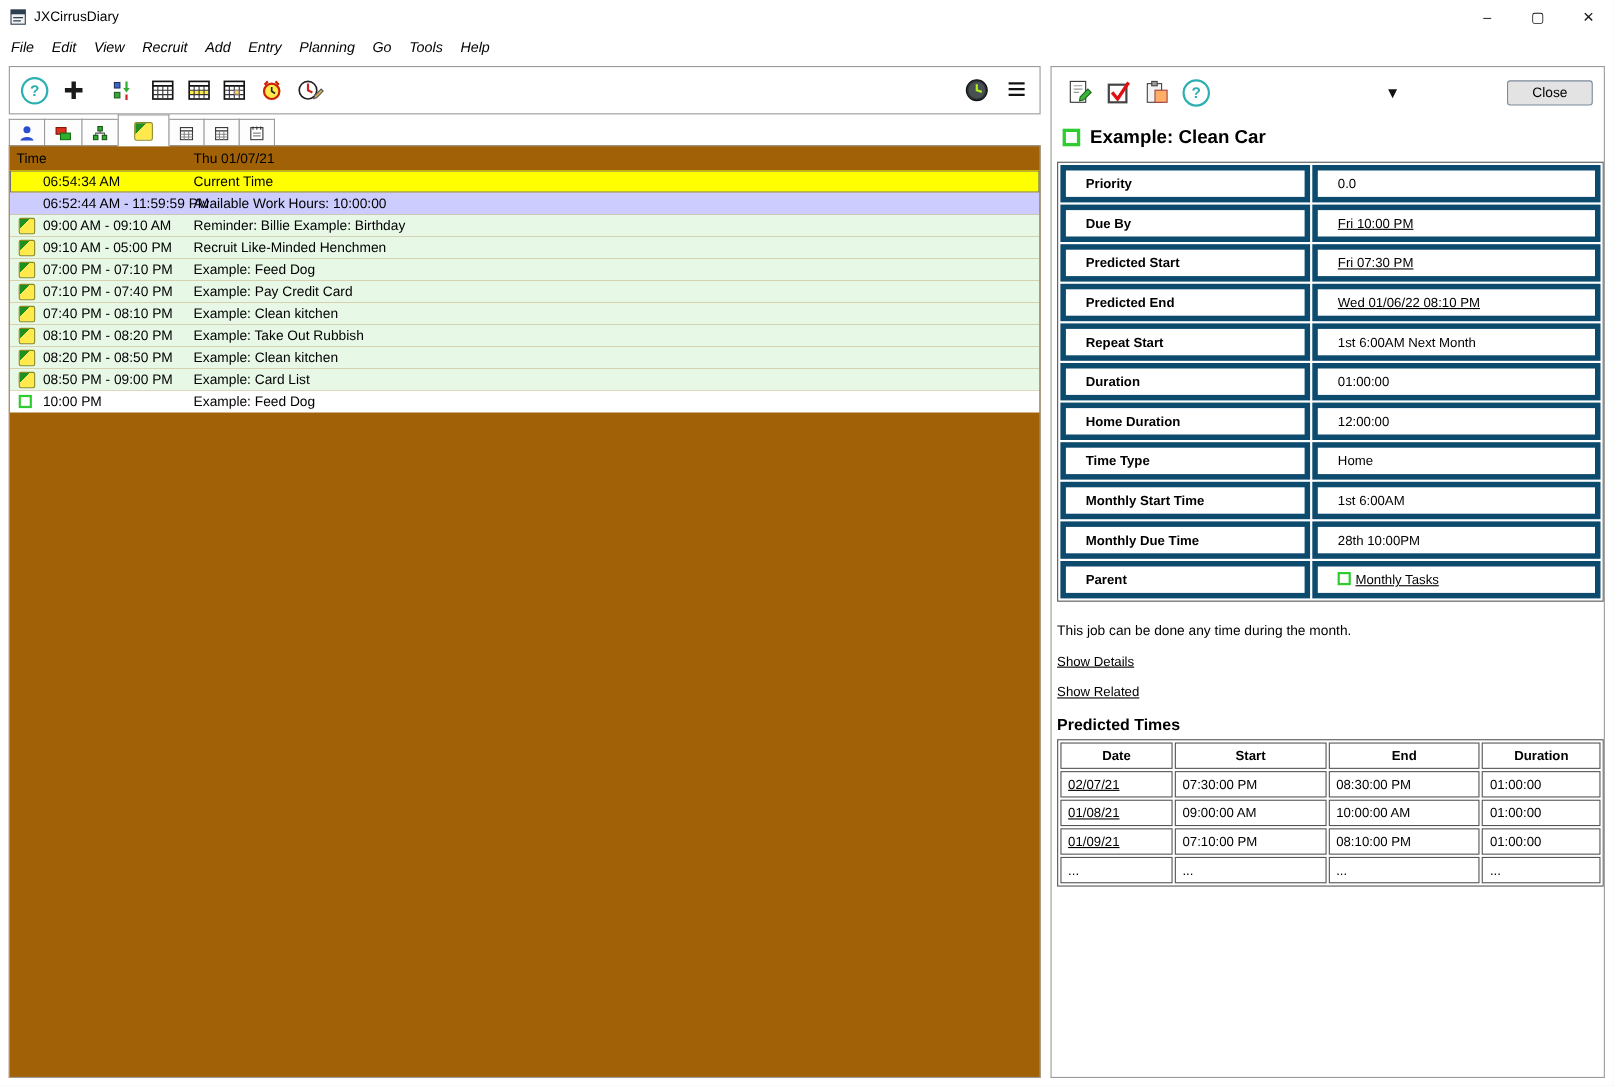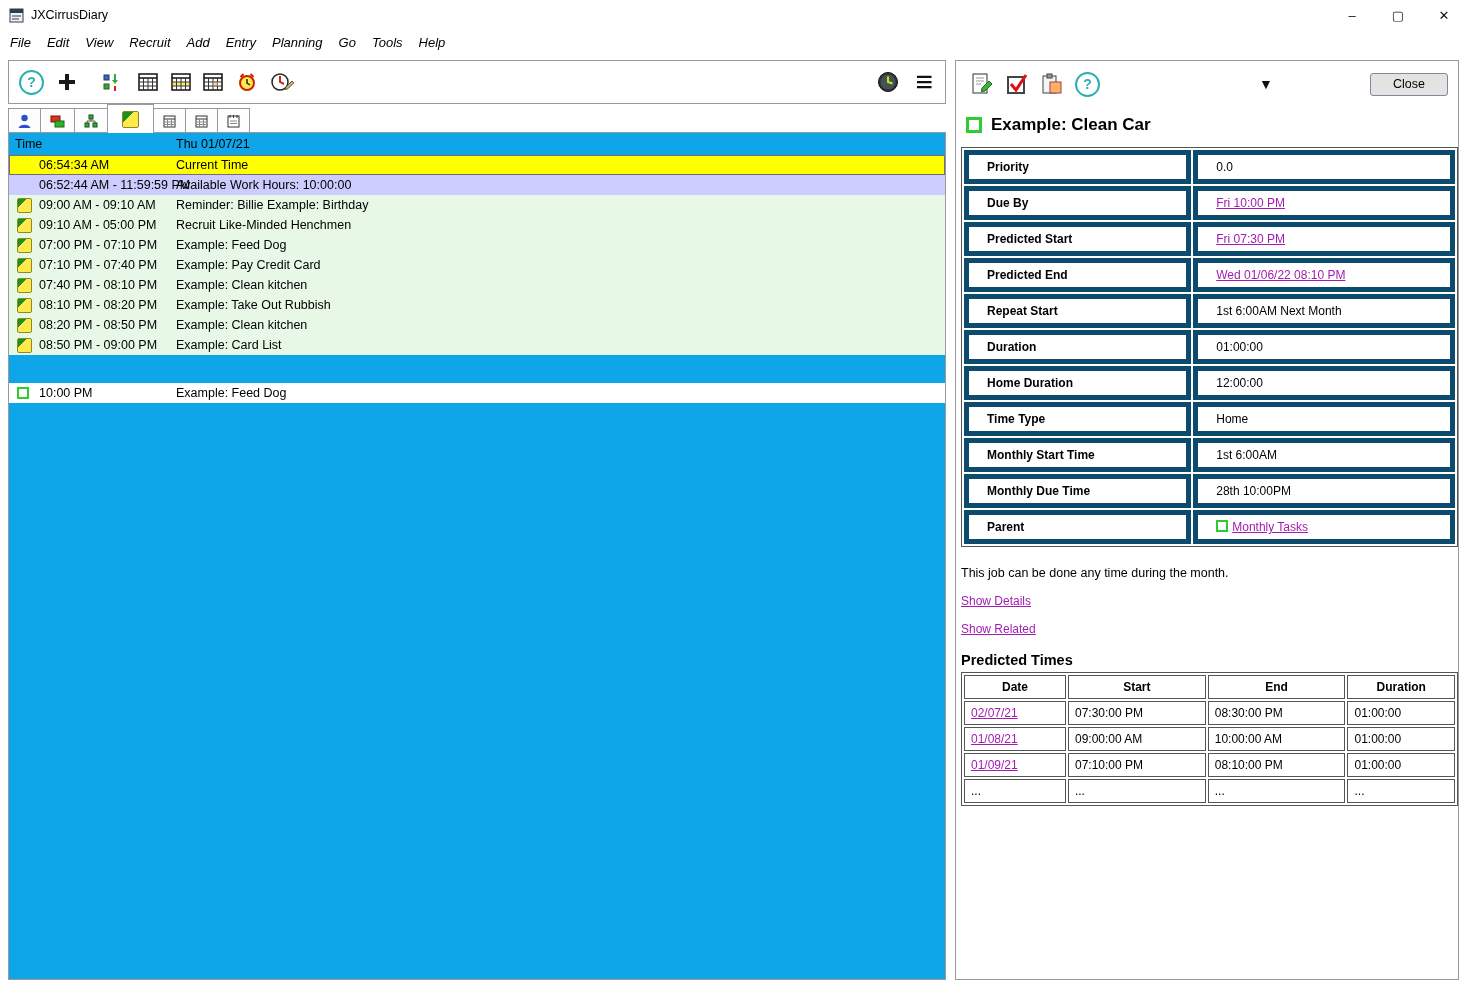--- a/index.html
+++ b/index.html
@@ -33,31 +33,31 @@
   .hamburger { font-size:30px; line-height:20px; font-weight:bold; color:#111; }
   .tb-spacer { flex:1; }
 
   
   .tab-strip { height:29px; flex:none; display:flex; align-items:flex-end; padding-left:0; }
   .tab { height:24px; border:1px solid #9a9a9a; border-bottom:none; background:#fdfdfd;
     display:flex; align-items:center; justify-content:center; padding:0 9px; margin-right:-1px; }
   .tab.selected { height:28px; padding:0 14px; background:#fff; position:relative; z-index:3; }
 
   
-  .table-box { flex:1; border:1px solid #9a9a9a; margin-top:-1px; background:#0ea5e9; overflow:hidden; position:relative; z-index:1; }
+  .table-box { flex:1; border:1px solid #9a9a9a; margin-top:-1px; background:#a16207; overflow:hidden; position:relative; z-index:1; }
   .sheader { display:flex; align-items:center; height:22px; font-size:12.5px; }
   .sheader .h-time { width:161px; padding-left:6px; }
   .srow { display:flex; align-items:center; height:20px; font-size:12.5px; padding-left:8px; }
   .row-icon-slot { width:22px; flex:none; display:flex; align-items:center; }
   .s-time { width:137px; flex:none; white-space:nowrap; }
   .s-desc { flex:1; white-space:nowrap; }
   .srow.current { background:#ffff00; box-shadow:inset 0 0 0 1px #707070; }
   .srow.hours { background:#ccccfe; }
   .srow.task { background:#e7f8e7; }
-  .srow.todo { background:#ffffff;margin-top:28px; }
+  .srow.todo { background:#ffffff; }
 
   .icon-note { display:inline-block; width:13px; height:13px; border:1px solid #8a8a20; border-radius:2px;
     background:linear-gradient(135deg, #1f8f1f 0%, #1f8f1f 34%, #ffe94d 34%); }
   .icon-todo { display:inline-block; width:8px; height:8px; border:2px solid #2ecc2e; background:#fff; }
 
   
   .right-col { flex:1; border:1px solid #9a9a9a; background:#fff; display:flex; flex-direction:column; min-height:0; overflow:hidden; }
   .rp-toolbar { height:38px; flex:none; display:flex; align-items:center; padding:4px 10px 0 14px; }
   .rp-icon { display:flex; align-items:center; justify-content:center; margin-right:11px; }
   .collapse-icon { margin-left:148px; font-size:14px; color:#111; }
@@ -66,21 +66,21 @@
 
   .rp-title { display:flex; align-items:center; gap:9px; padding:12px 0 4px 10px; }
   .title-square { width:10px; height:10px; border:3px solid #2ecc2e; background:#fff; flex:none; }
   .rp-title-text { font-size:17px; font-weight:bold; }
 
   .props-table { margin:8px 0 0 5px; border-collapse:separate; border-spacing:2px; border:1px solid #555; font-size:12px; }
   .props-table td { border:5px solid #0c4a6e; padding:5px 18px; background:#fff; white-space:nowrap; }
   td.plabel { font-weight:bold; width:112px; }
   td.pvalue { width:136px; }
   td.pvalue .icon-todo { margin-right:4px; vertical-align:-1px; }
-  a.link { color:#a21caf; }
+  a.link { color:#000000; }
 
   .rp-note { margin:19px 0 0 5px; font-size:12.5px; }
   .rp-linkrow { margin:14px 0 0 5px; font-size:12px; }
 
   .pt-title { margin:16px 0 4px 5px; font-size:14.5px; font-weight:bold; }
   .pt-table { margin-left:5px; border-collapse:separate; border-spacing:2px; border:1px solid #555; font-size:12px; }
   .pt-table th { border:1px solid #555; padding:4px 6px; font-weight:bold; text-align:center; background:#fff; }
   .pt-table td { border:1px solid #555; padding:4px 6px; background:#fff; white-space:nowrap; }
   .pt-table td.c-date { width:46px; }
   .pt-table td.c-start, .pt-table td.c-end { width:64px; }

